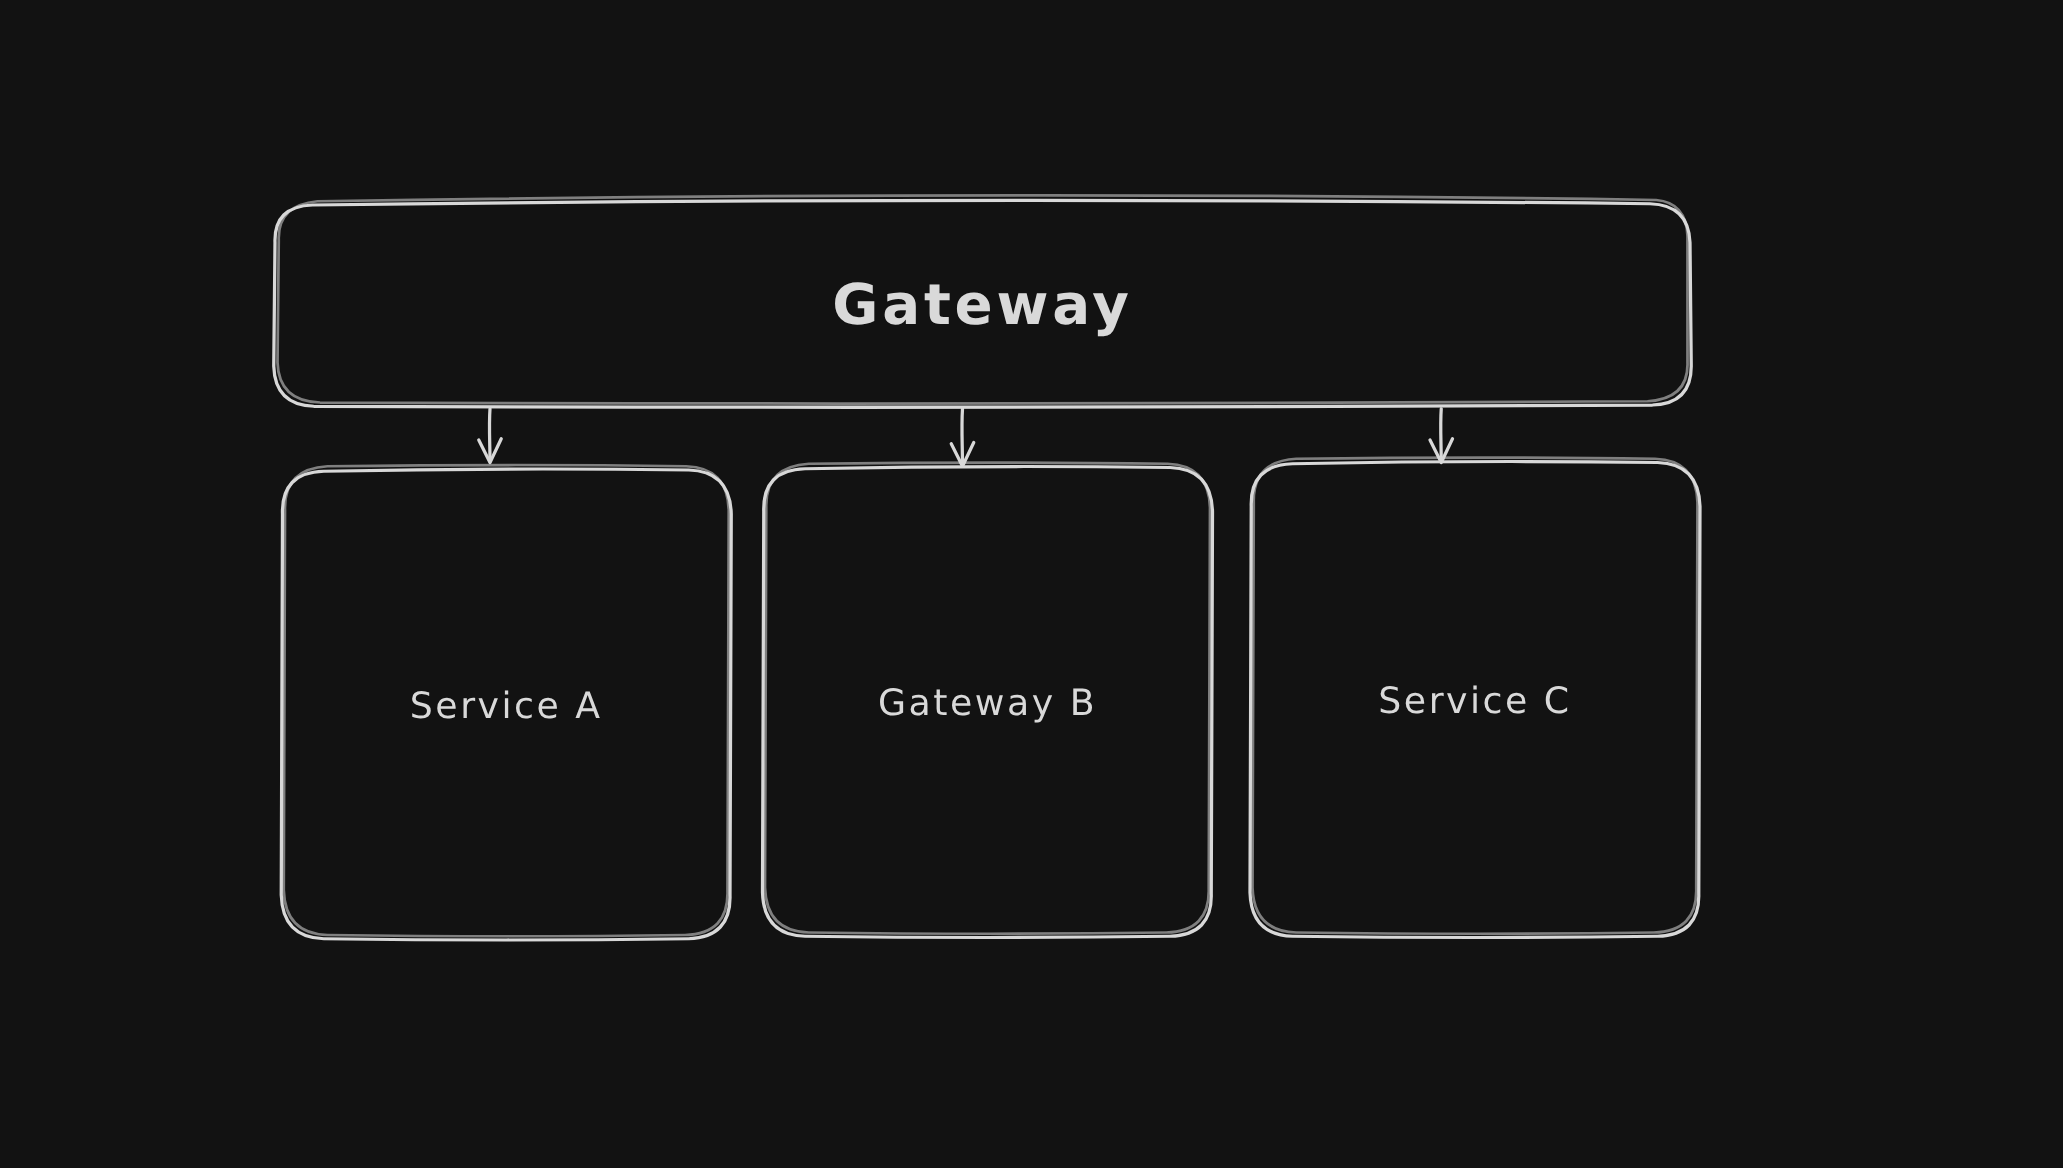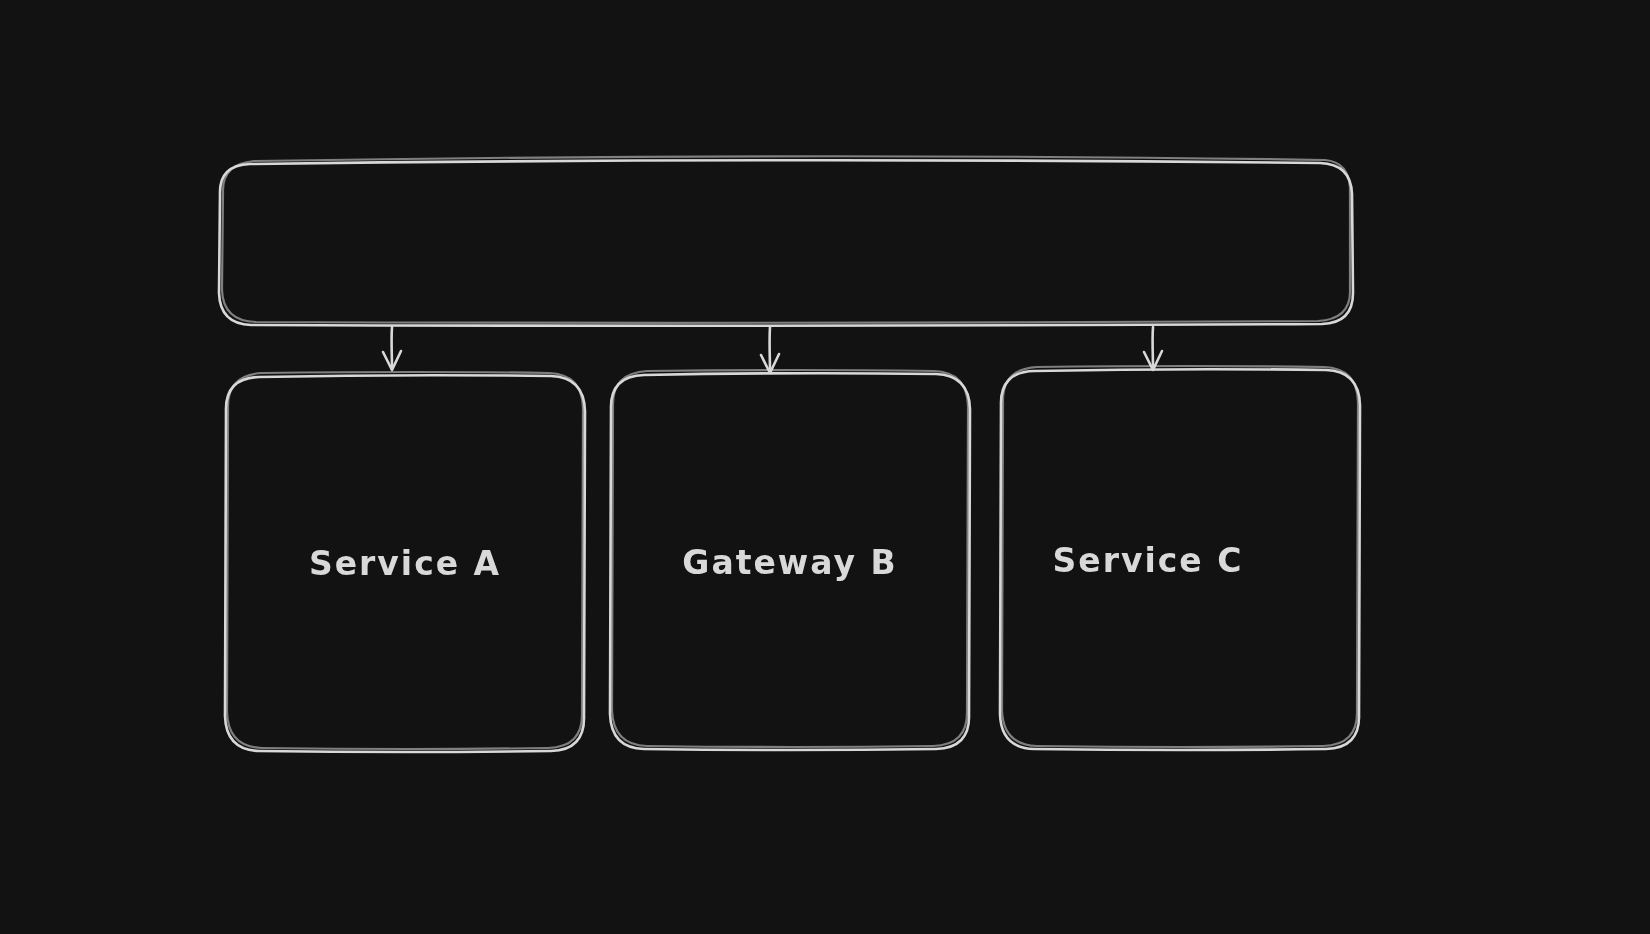--- a/index.html
+++ b/index.html
@@ -51,24 +51,24 @@
   .gateway-label-box {
     left: 219px; top: 162px; width: 1134px; height: 163px;
   }
   .gateway-label-box span {
     font-size: 45px;
     font-weight: 700;
     letter-spacing: 3px;
   }
   .service-a-label-box { left: 225px; top: 375px; width: 360px; height: 377px; }
   .service-b-label-box { left: 610px; top: 374px; width: 360px; height: 376px; }
-  .service-c-label-box { left: 968px; top: 370px; width: 360px; height: 380px; }
+  .service-c-label-box { left: 1000px; top: 370px; width: 360px; height: 380px; }
   .service-label {
-    font-size: 33px;
-    font-weight: 700;
+    font-size: 29px;
+    font-weight: 400;
     letter-spacing: 2px;
   }
 </style>
 </head>
 <body>
 
 <div class="canvas">
 
   <svg class="shapes-svg" width="1650" height="934" viewBox="0 0 1650 934">
 
@@ -101,20 +101,23 @@
         <path class="arrow-stroke" d="M 770 327 C 769 342 770 357 770 372"></path>
         <path class="arrow-stroke" d="M 761 355 L 770 373 L 779 354"></path>
       </g>
       <g>
         <path class="arrow-stroke" d="M 1153 327 C 1152 341 1153 355 1153 369"></path>
         <path class="arrow-stroke" d="M 1144 352 L 1153 370 L 1162 351"></path>
       </g>
     </g>
   </svg>
 
+  <div class="node-label gateway-label-box">
+    <span>Gateway</span>
+  </div>
 
   <div class="node-label service-a-label-box">
     <span class="service-label">Service A</span>
   </div>
 
   <div class="node-label service-b-label-box">
     <span class="service-label">Gateway B</span>
   </div>
 
   <div class="node-label service-c-label-box">

